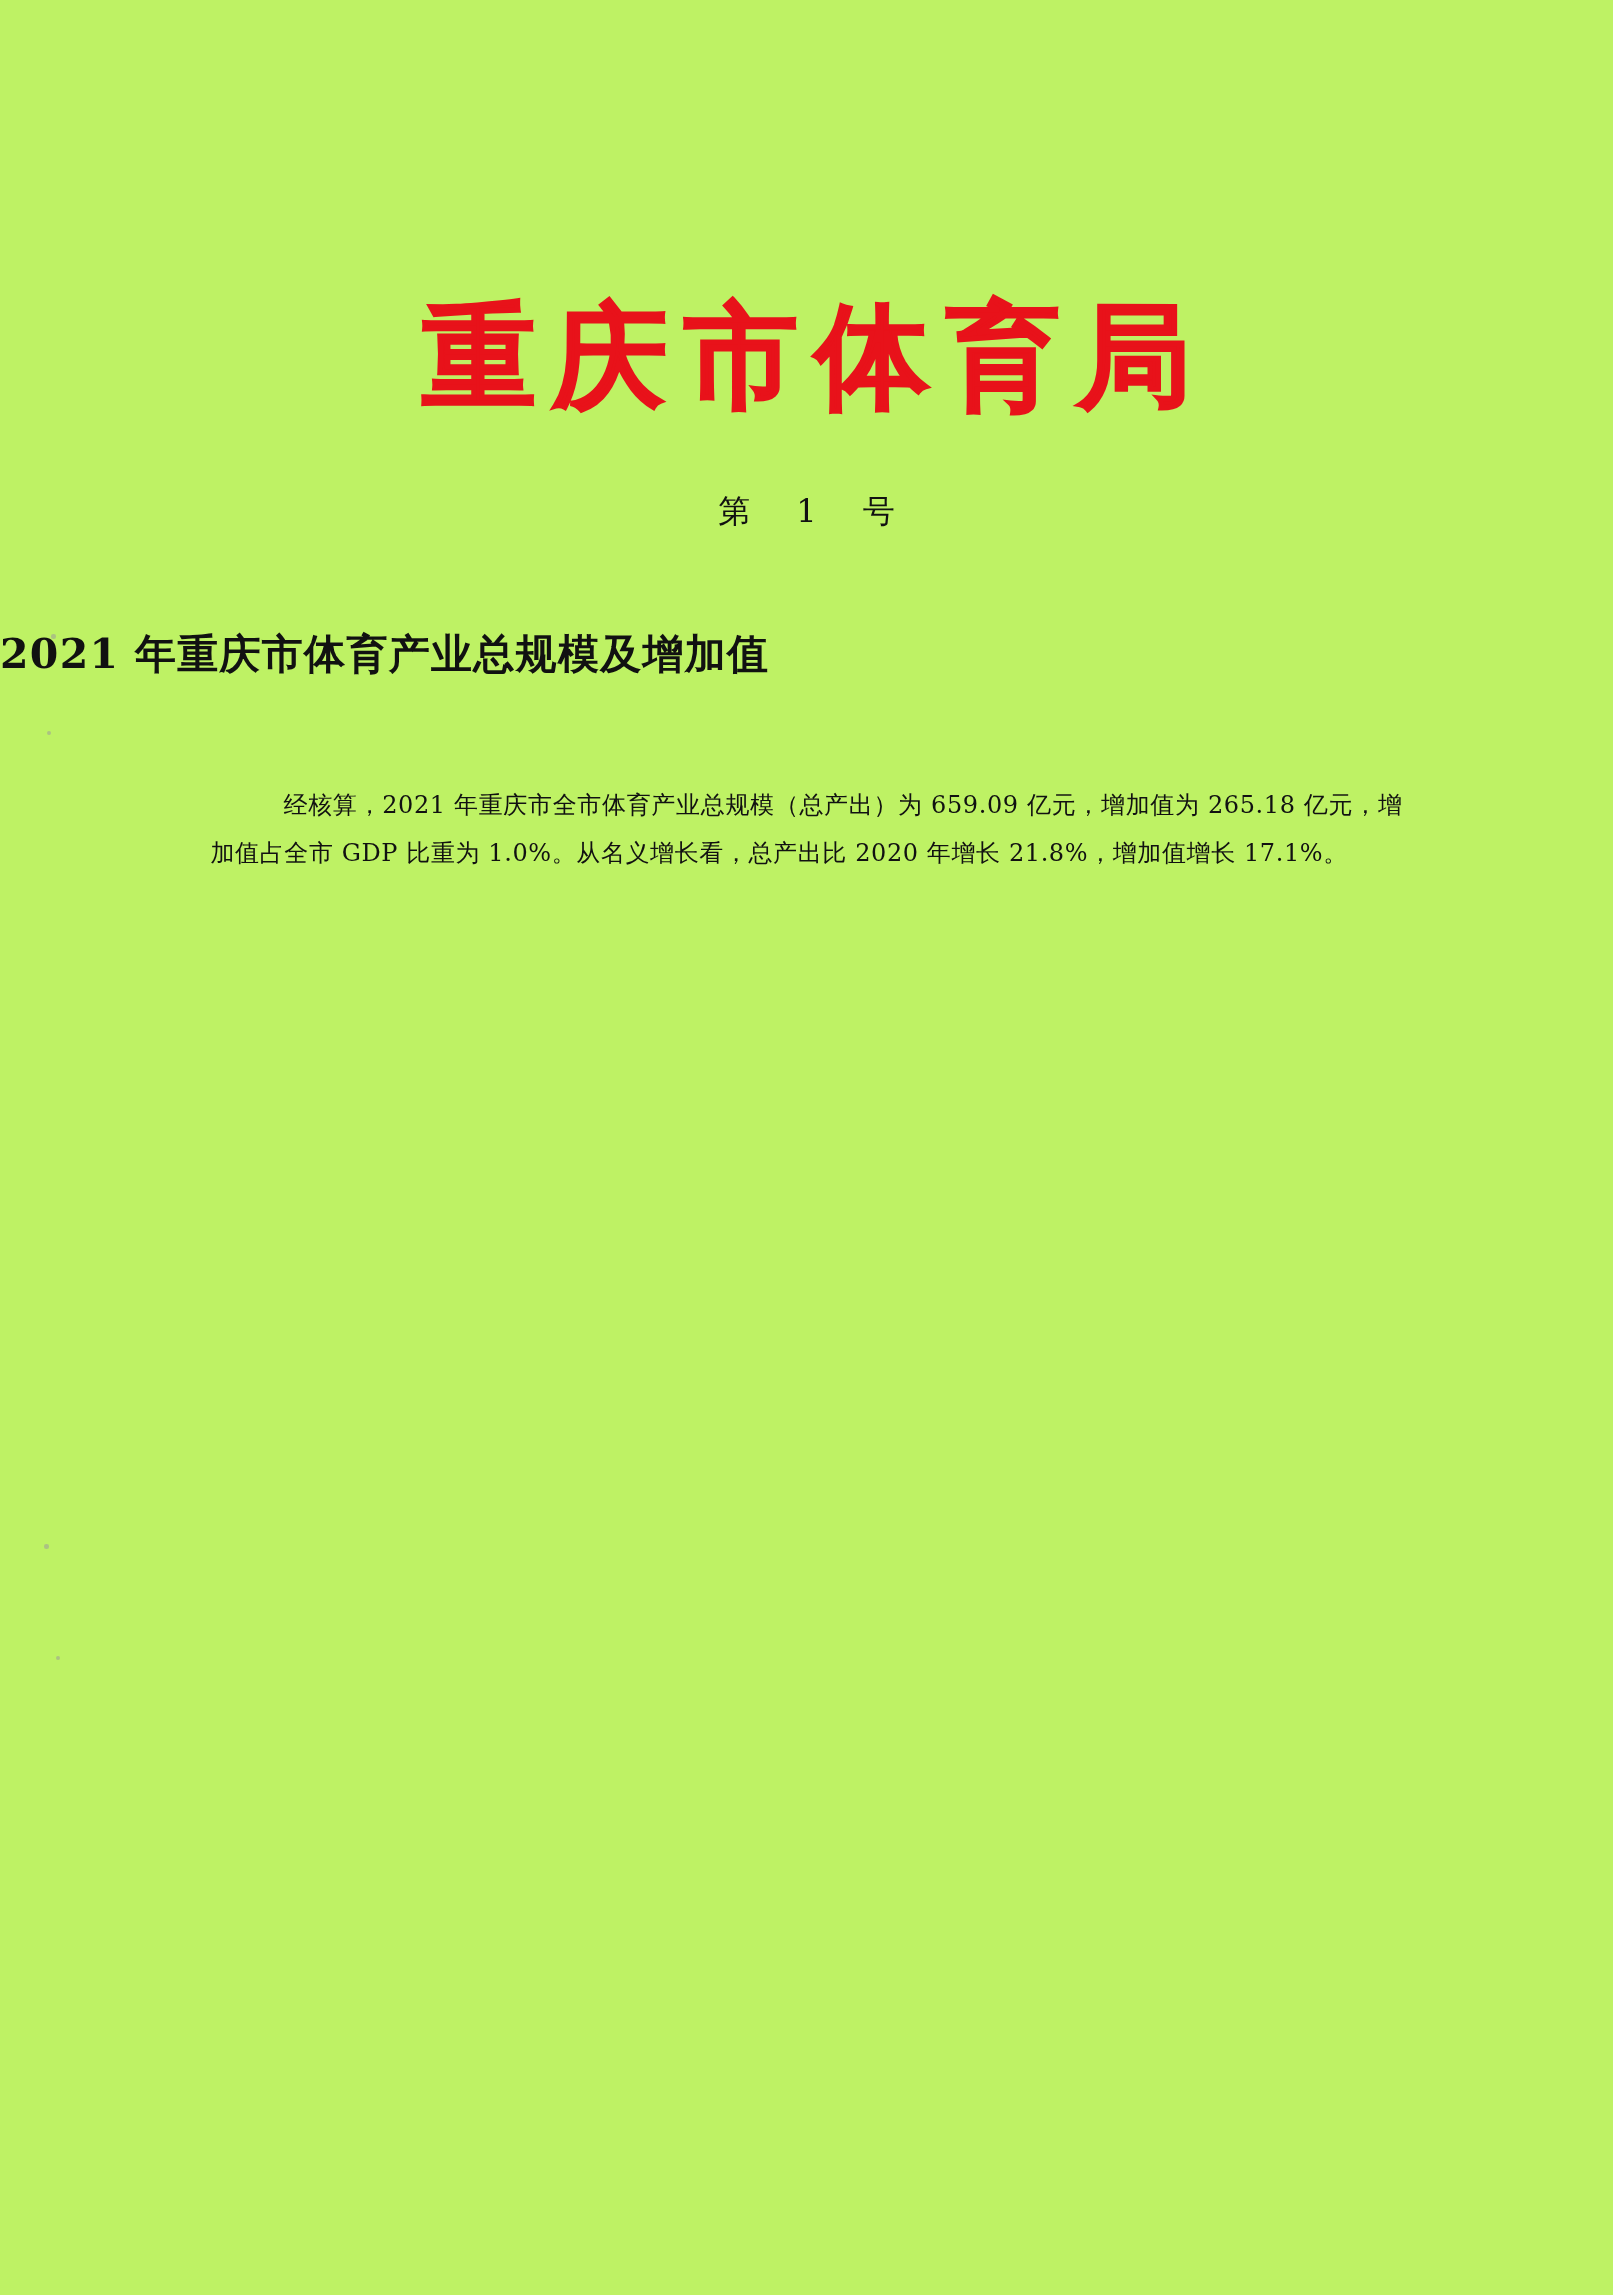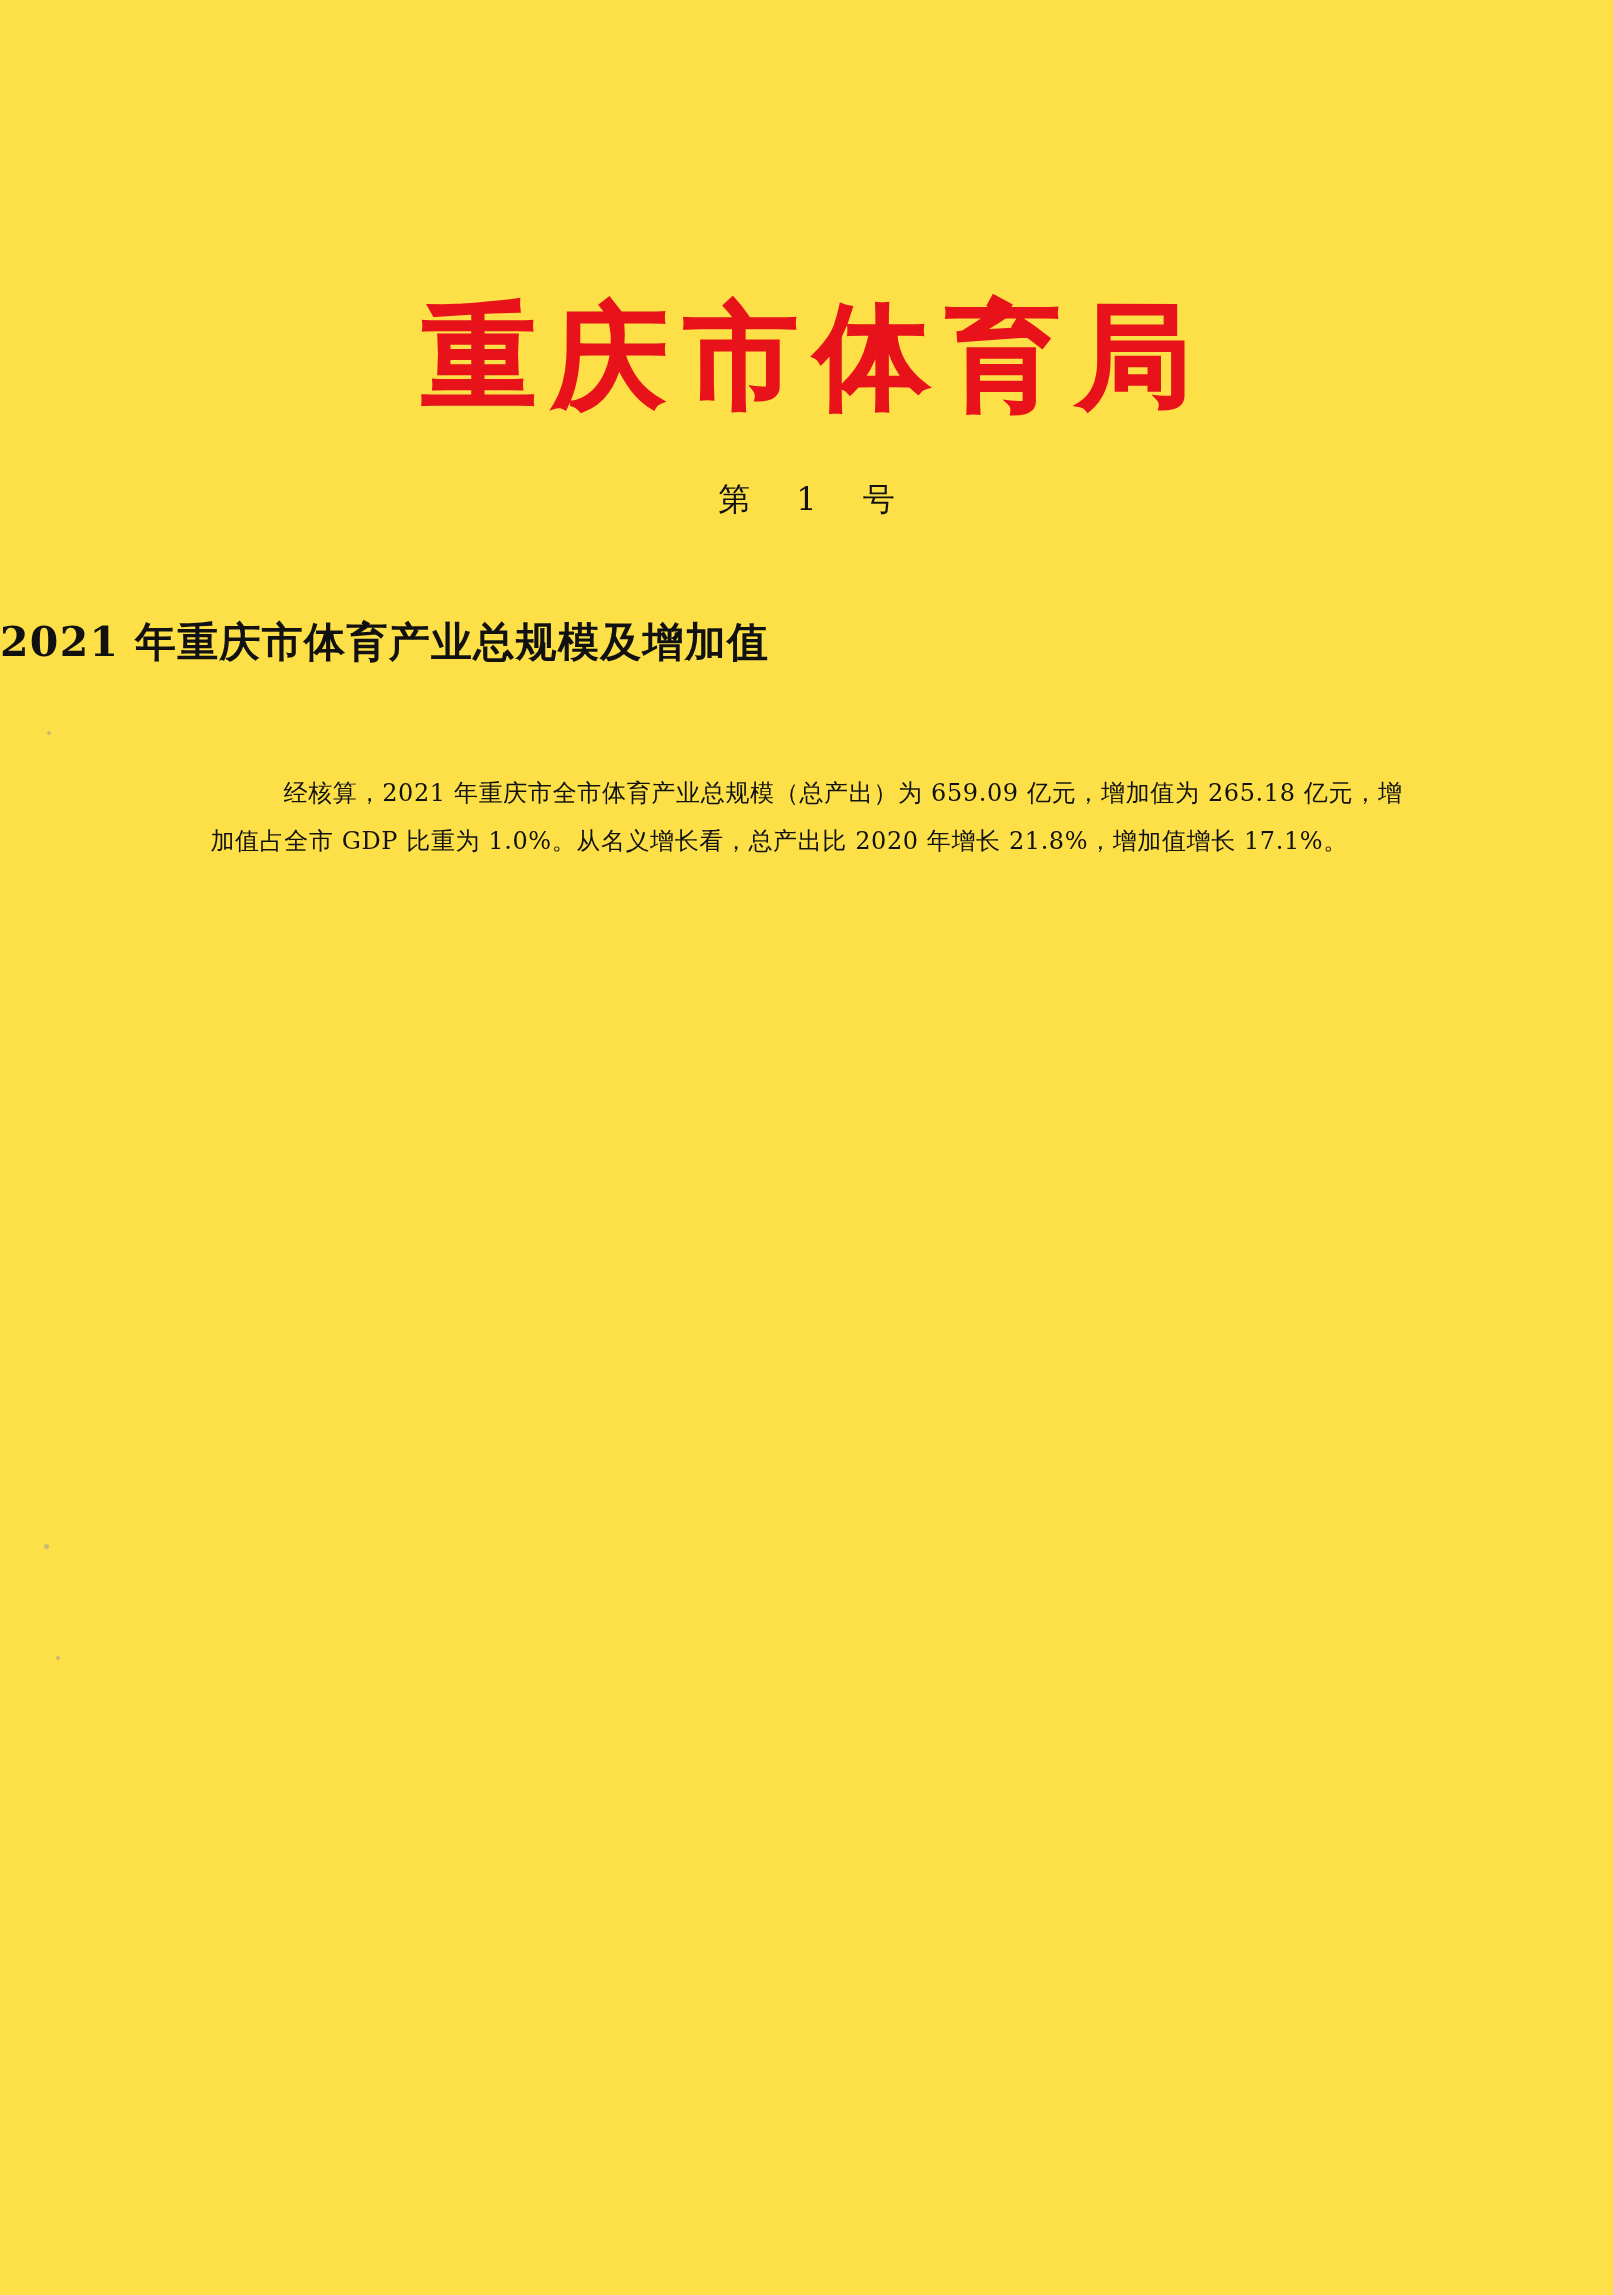--- a/index.html
+++ b/index.html
@@ -13,21 +13,21 @@
     position: relative;
     font-family: "DejaVu Serif", "Liberation Serif", serif;
     color: #1a1a1a;
     overflow: hidden;
   }
 
   
   .page {
     position: absolute;
     inset: 0;
-    background: #fde047;
+    background: #bef264;
   }
 
   .content {
     position: absolute;
     left: 0;
     right: 0;
     top: 0;
   }
 
   
@@ -47,21 +47,21 @@
     -webkit-text-stroke: 1.9px #e8121a;
   }
   .masthead-line.third {
     letter-spacing: 58px;
     text-indent: 58px;
     font-size: 111px;
   }
 
   
   .issue-no {
-    margin-top: 44px;
+    margin-top: 56px;
     text-align: center;
     font-size: 32px;
     letter-spacing: 18px;
     text-indent: 18px;
     color: #111;
   }
 
   
   .doc-title {
     margin-top: 91px;

